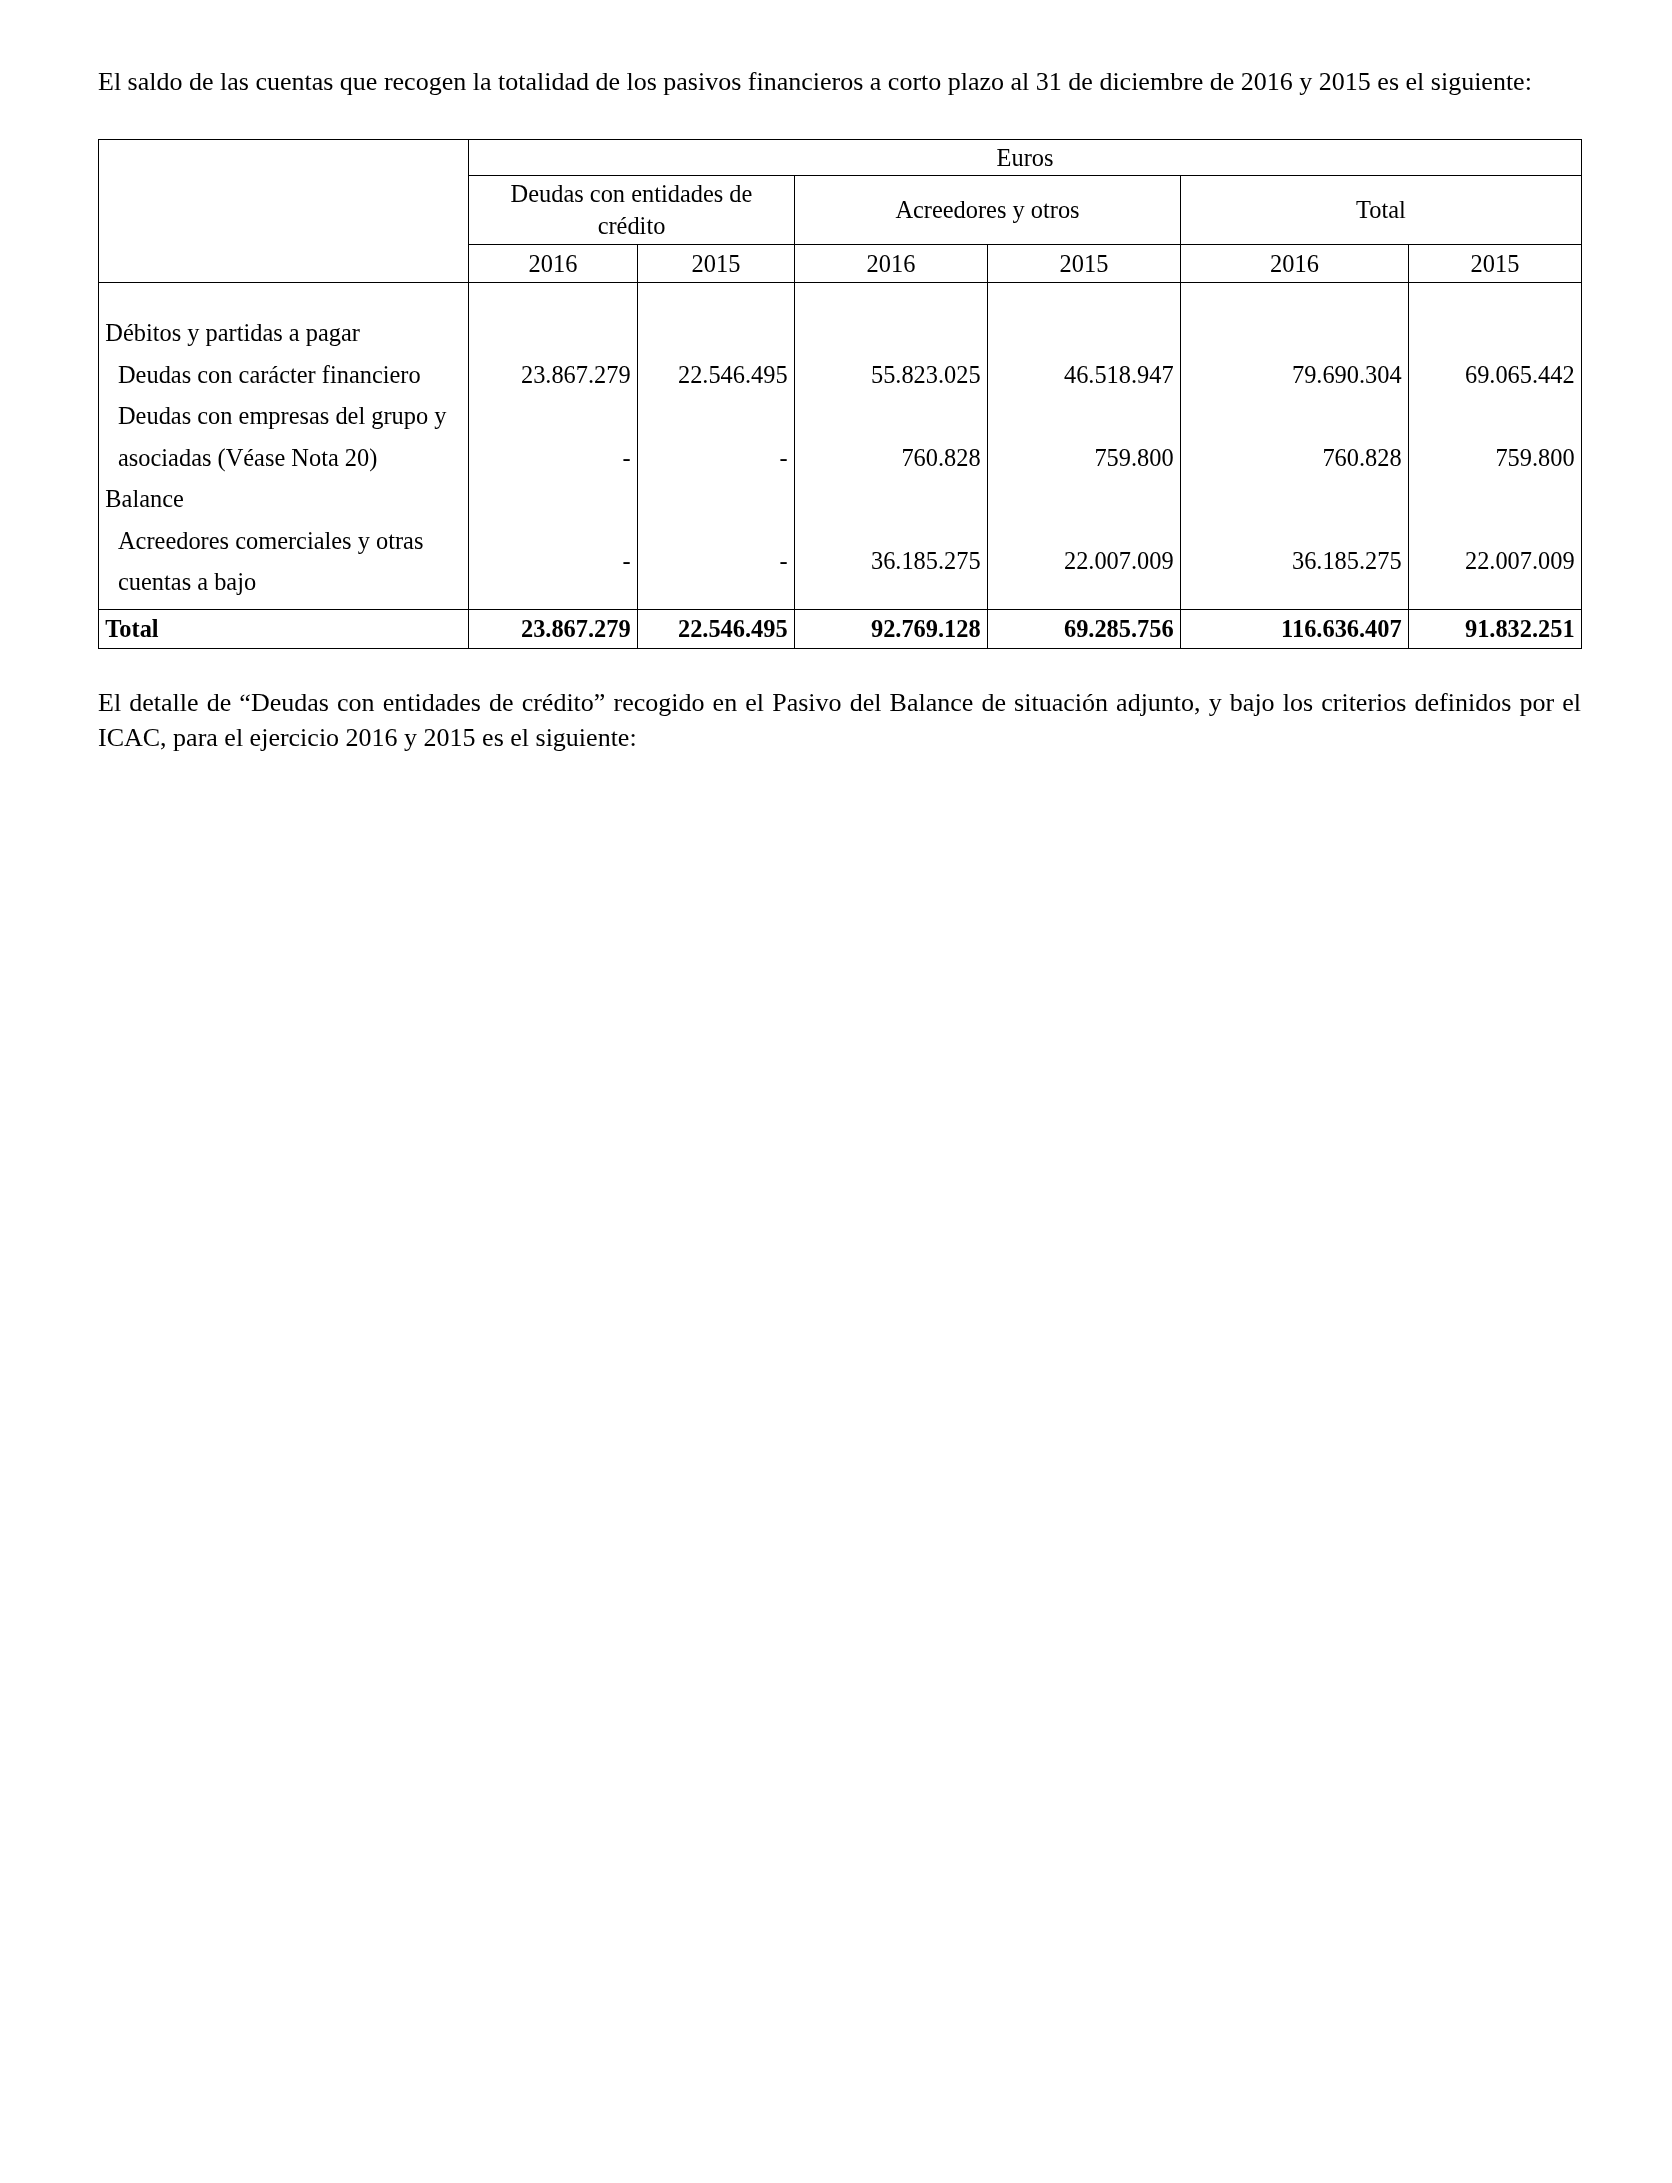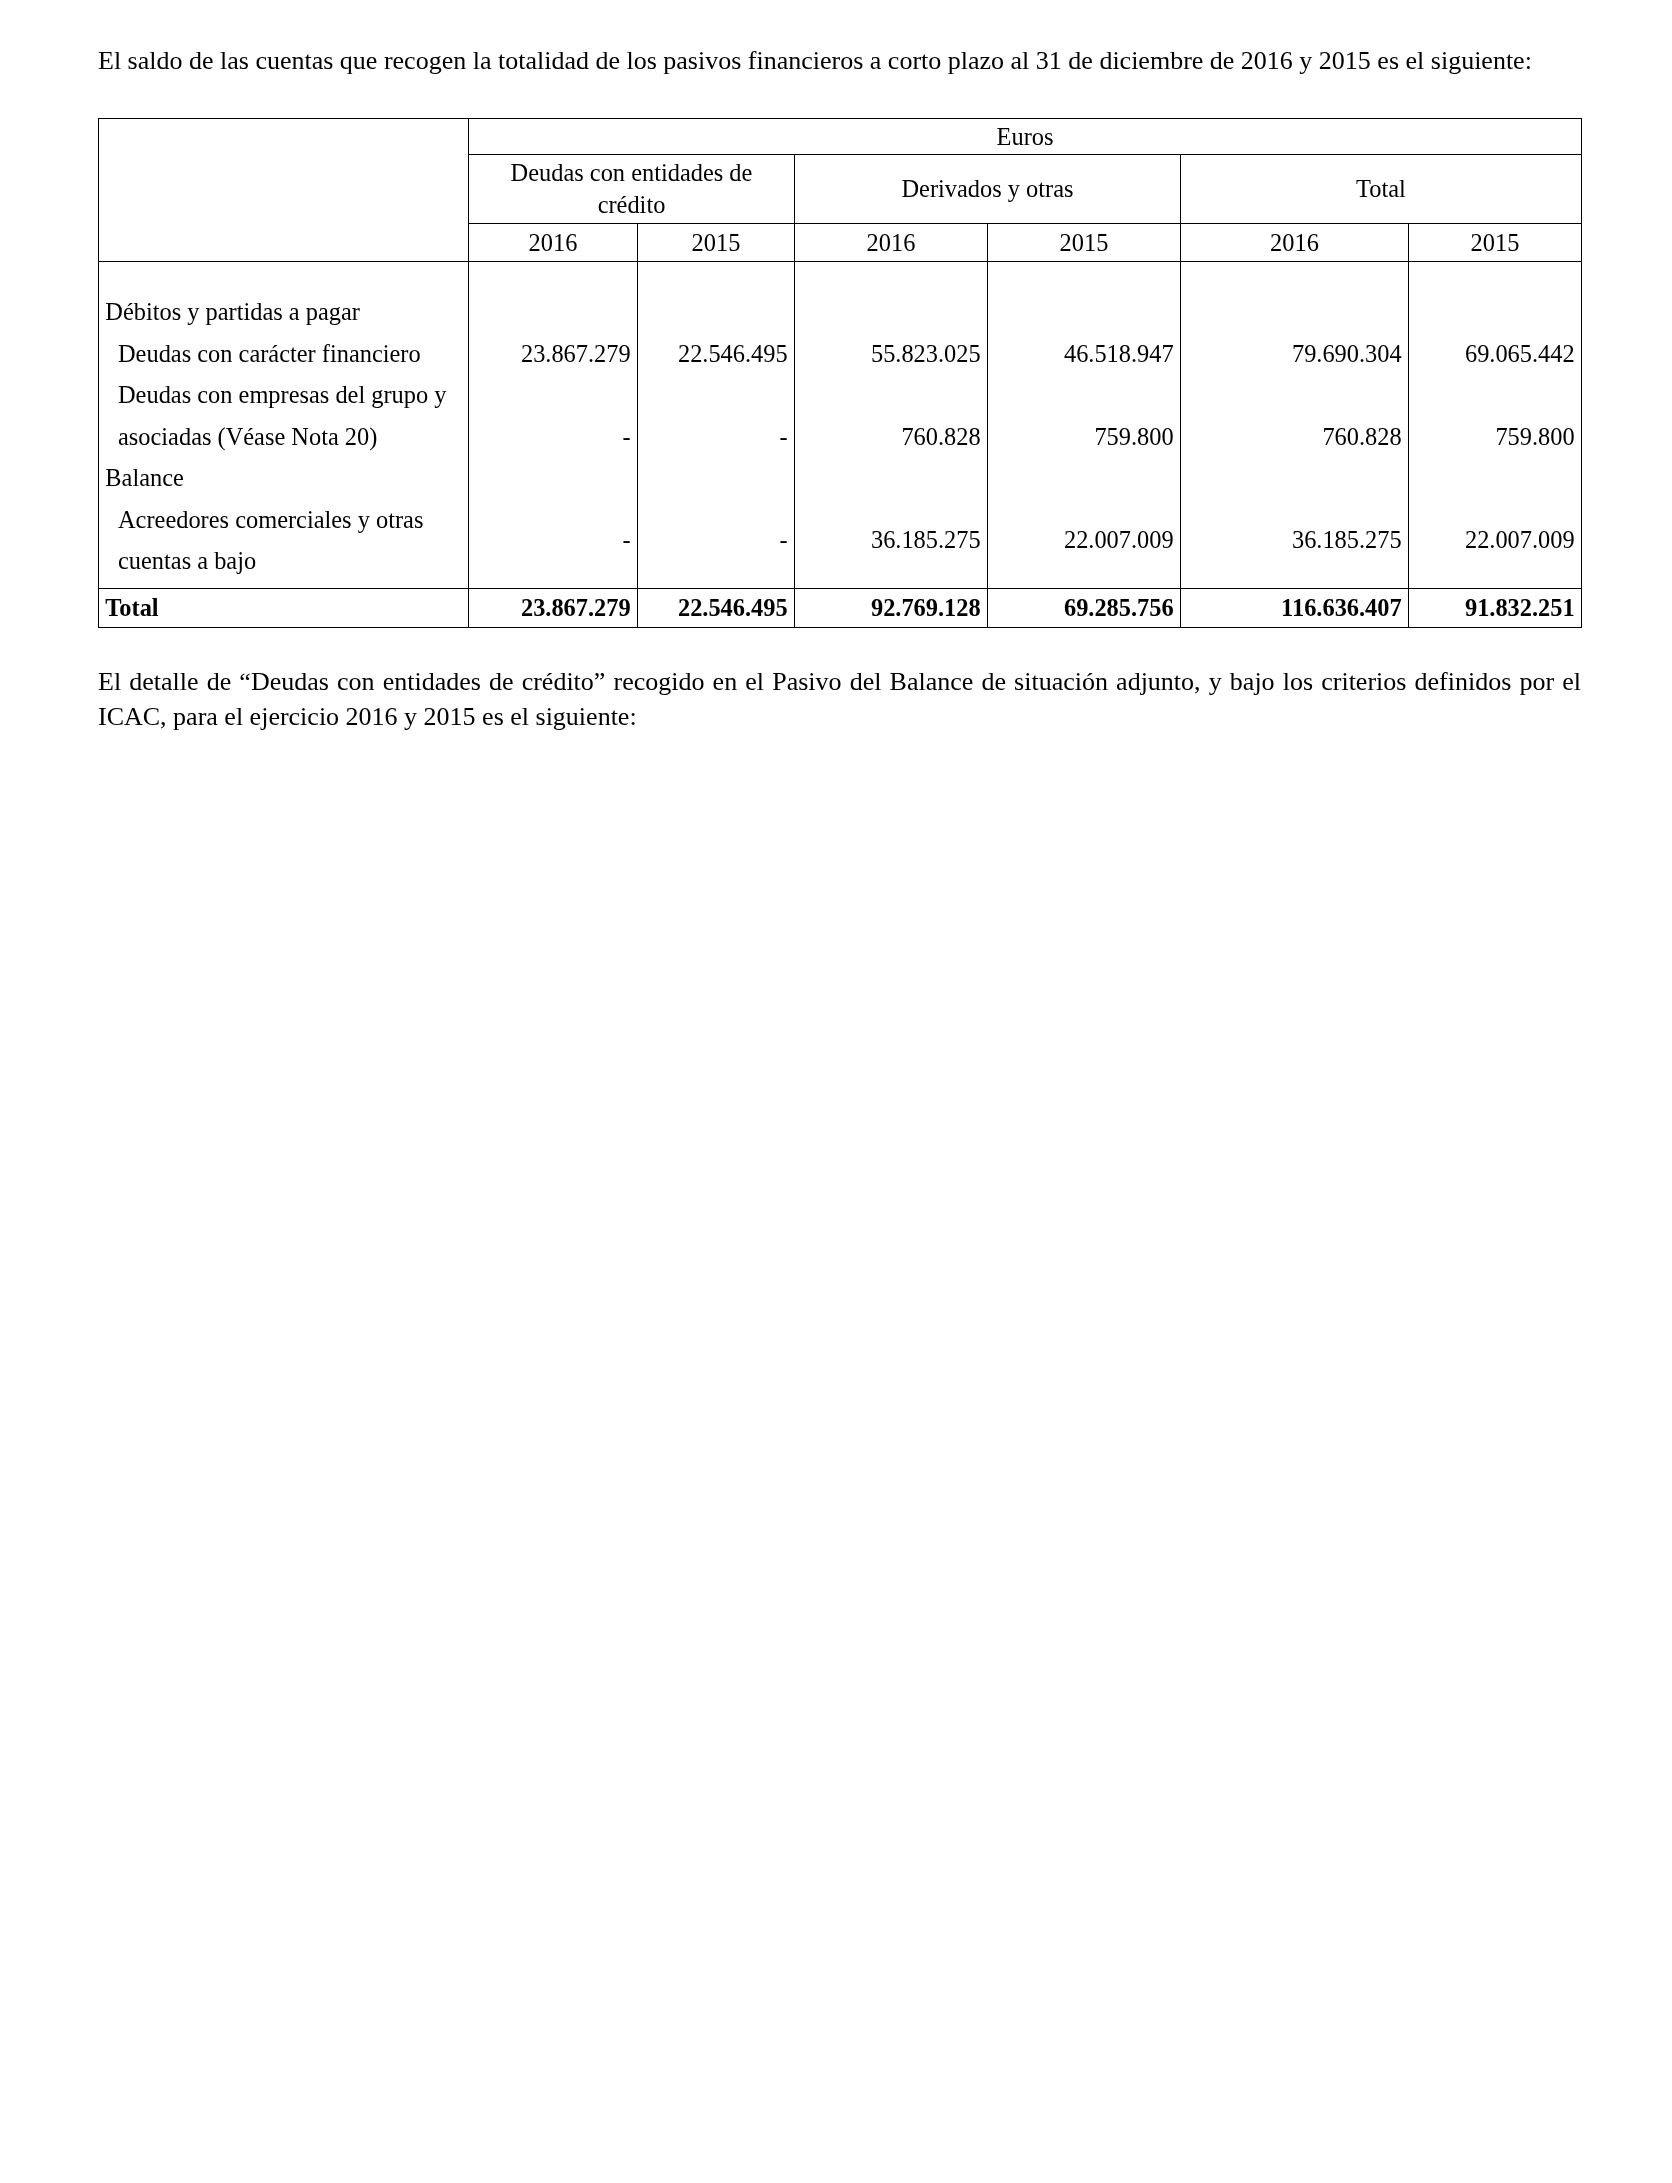--- a/index.html
+++ b/index.html
@@ -10,20 +10,21 @@
     height: 2183px;
     background: #ffffff;
     color: #000000;
     font-family: "Liberation Serif", serif;
     padding: 43px 91px 0 98px;
   }
   .para {
     font-size: 26px;
     line-height: 1.35;
     text-align: justify;
+    margin-top: 21px;
   }
   .fin-table {
     border-collapse: collapse;
     table-layout: fixed;
     width: 1483px;
     margin-top: 40px;
     font-size: 24.4px;
     border: 1.6px solid #000;
   }
   .fin-table td {
@@ -87,21 +88,21 @@
       <col style="width:228px">
       <col style="width:173px">
     </colgroup>
     <tbody>
       <tr class="hdr-euros">
         <td class="label-head" rowspan="3"></td>
         <td class="euros" colspan="6">Euros</td>
       </tr>
       <tr class="hdr-groups">
         <td colspan="2">Deudas con entidades de crédito</td>
-        <td colspan="2">Derivados y otras</td>
+        <td colspan="2">Acreedores y otros</td>
         <td colspan="2">Total</td>
       </tr>
       <tr class="hdr-years">
         <td>2016</td>
         <td>2015</td>
         <td>2016</td>
         <td>2015</td>
         <td>2016</td>
         <td>2015</td>
       </tr>

